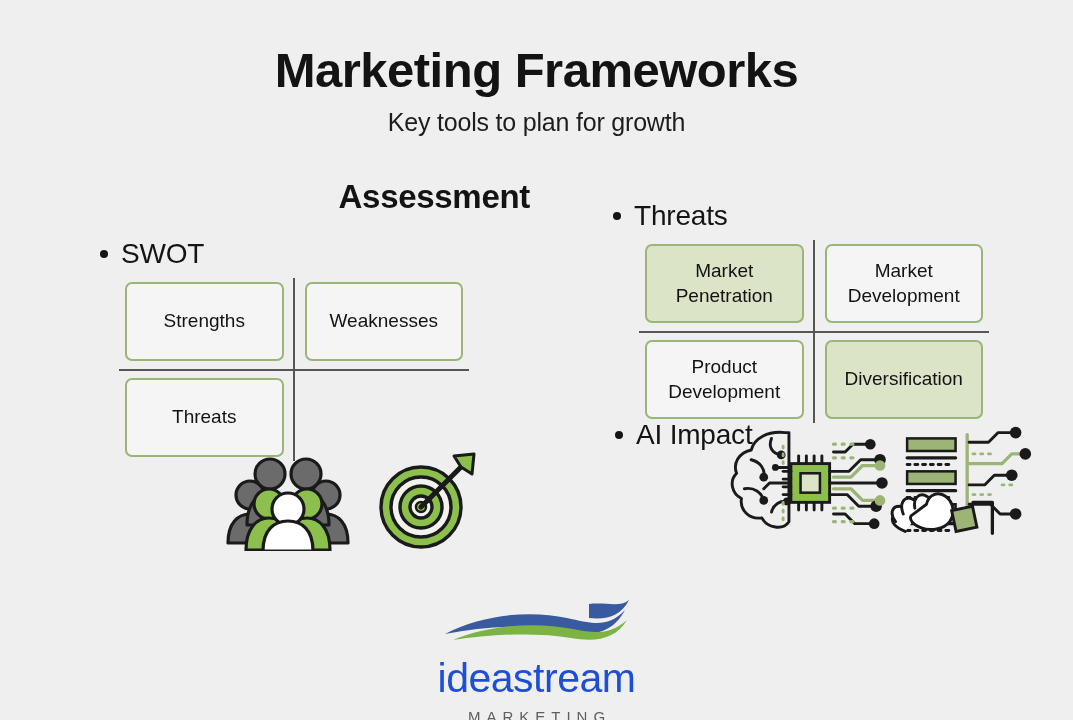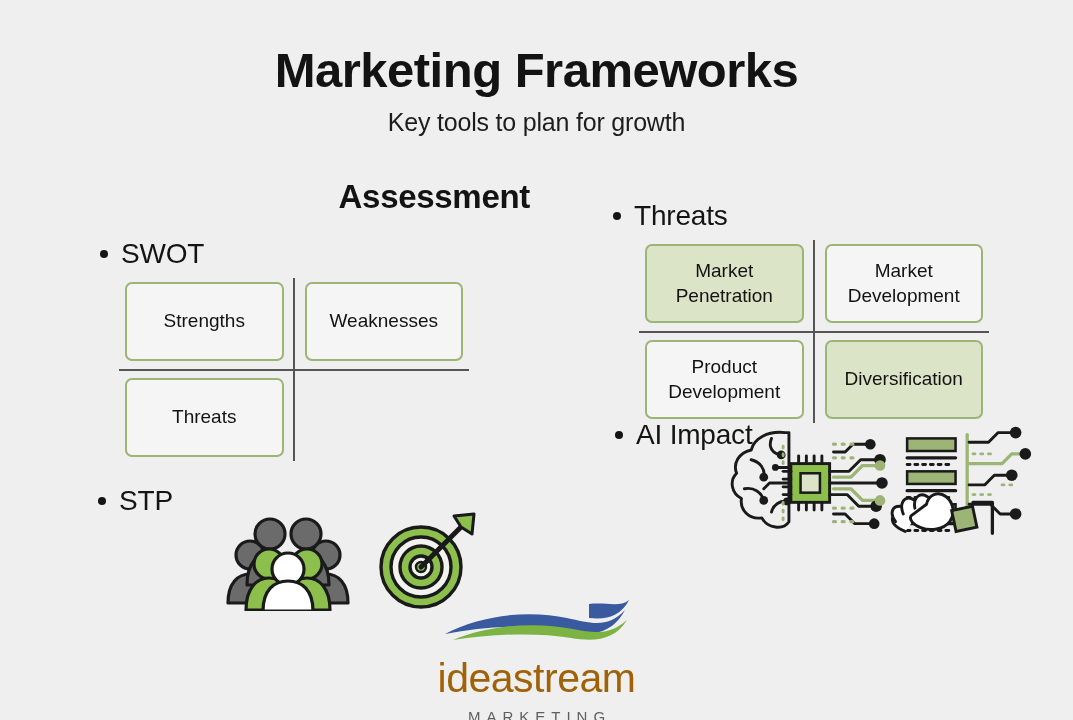--- a/index.html
+++ b/index.html
@@ -150,21 +150,21 @@
   
   .logo {
     position: absolute;
     left: 0;
     top: 596px;
     width: 1073px;
     text-align: center;
   }
   .logo-word {
     font-size: 41px;
-    color: #a16207;
+    color: #1d4ed8;
     letter-spacing: -0.5px;
     line-height: 1;
     margin-top: 2px;
     font-weight: normal;
   }
   .logo-sub {
     font-size: 15px;
     color: #5f5f5f;
     letter-spacing: 6px;
     margin-top: 9px;
@@ -190,24 +190,20 @@
     </div>
 
     <div class="matrix matrix-left">
       <div class="cell">Strengths</div>
       <div class="cell">Weaknesses</div>
       <div class="cell">Threats</div>
       <div class="cross-v"></div>
       <div class="cross-h"></div>
     </div>
 
-    <div class="bullet bullet-stp" style="margin-top:28px;">
-      <span class="dot"></span>
-      <span>STP</span>
-    </div>
 
     <div class="icon-row icon-row-stp">
 
       <svg width="126" height="100" viewBox="0 0 126 100">
         <g stroke="#1a1a1a" stroke-width="3.2" stroke-linejoin="round">
 
           <circle cx="25" cy="44" r="14" fill="#6b6b6b"></circle>
           <path d="M3 92 C3 72 13 63 25 63 C37 63 47 72 47 92 Z" fill="#6b6b6b"></path>
 
           <circle cx="101" cy="44" r="14" fill="#6b6b6b"></circle>

